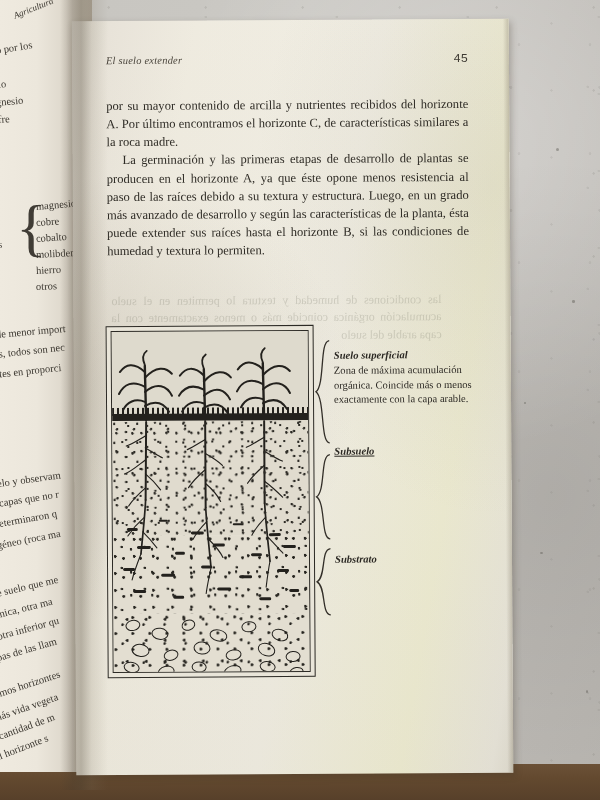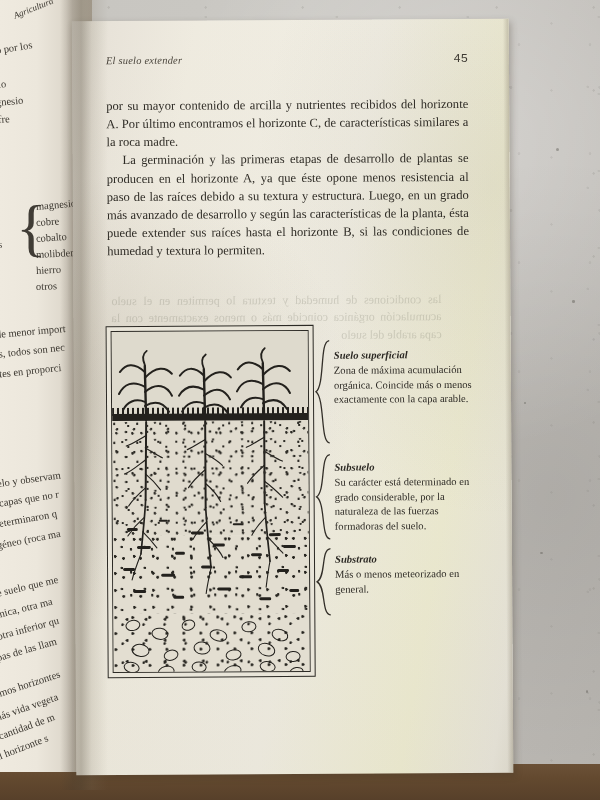--- a/index.html
+++ b/index.html
@@ -301,21 +301,21 @@
     color: #2c2924;
   }
   .cap .cap-title {
     font-style: italic;
     font-weight: bold;
     display: block;
     margin-bottom: 1px;
   }
   .cap p { margin: 0; }
   .cap-1 { top: 24px; }
-  .cap-2 { top: 136px; }
+  .cap-2 { top: 120px; text-decoration: underline; }
   .cap-3 { top: 228px; }
 
   .brace {
     position: absolute;
     left: 208px;
     width: 18px;
     color: #332f29;
   }
   .brace svg { display: block; }
   .brace-1 { top: 14px; }
@@ -538,24 +538,22 @@
           <path d="M15 2 C6 3 11 30 2 35 C11 40 6 67 15 68" fill="none" stroke="#332f29" stroke-width="1.3" stroke-linecap="round"></path>
         </svg>
       </div>
 
       <div class="cap cap-1">
         <span class="cap-title">Suelo superficial</span>
         <p>Zona de máxima acumulación orgánica. Coincide más o menos exactamente con la capa arable.</p>
       </div>
       <div class="cap cap-2">
         <span class="cap-title">Subsuelo</span>
-        <p>Su carácter está determinado en grado considerable, por la naturaleza de las fuerzas formadoras del suelo.</p>
       </div>
       <div class="cap cap-3">
         <span class="cap-title">Substrato</span>
-        <p>Más o menos meteorizado en general.</p>
       </div>
     </div>
   </div>
 
   <div class="gutter"></div>
 
 </div>
 
 </body></html>

